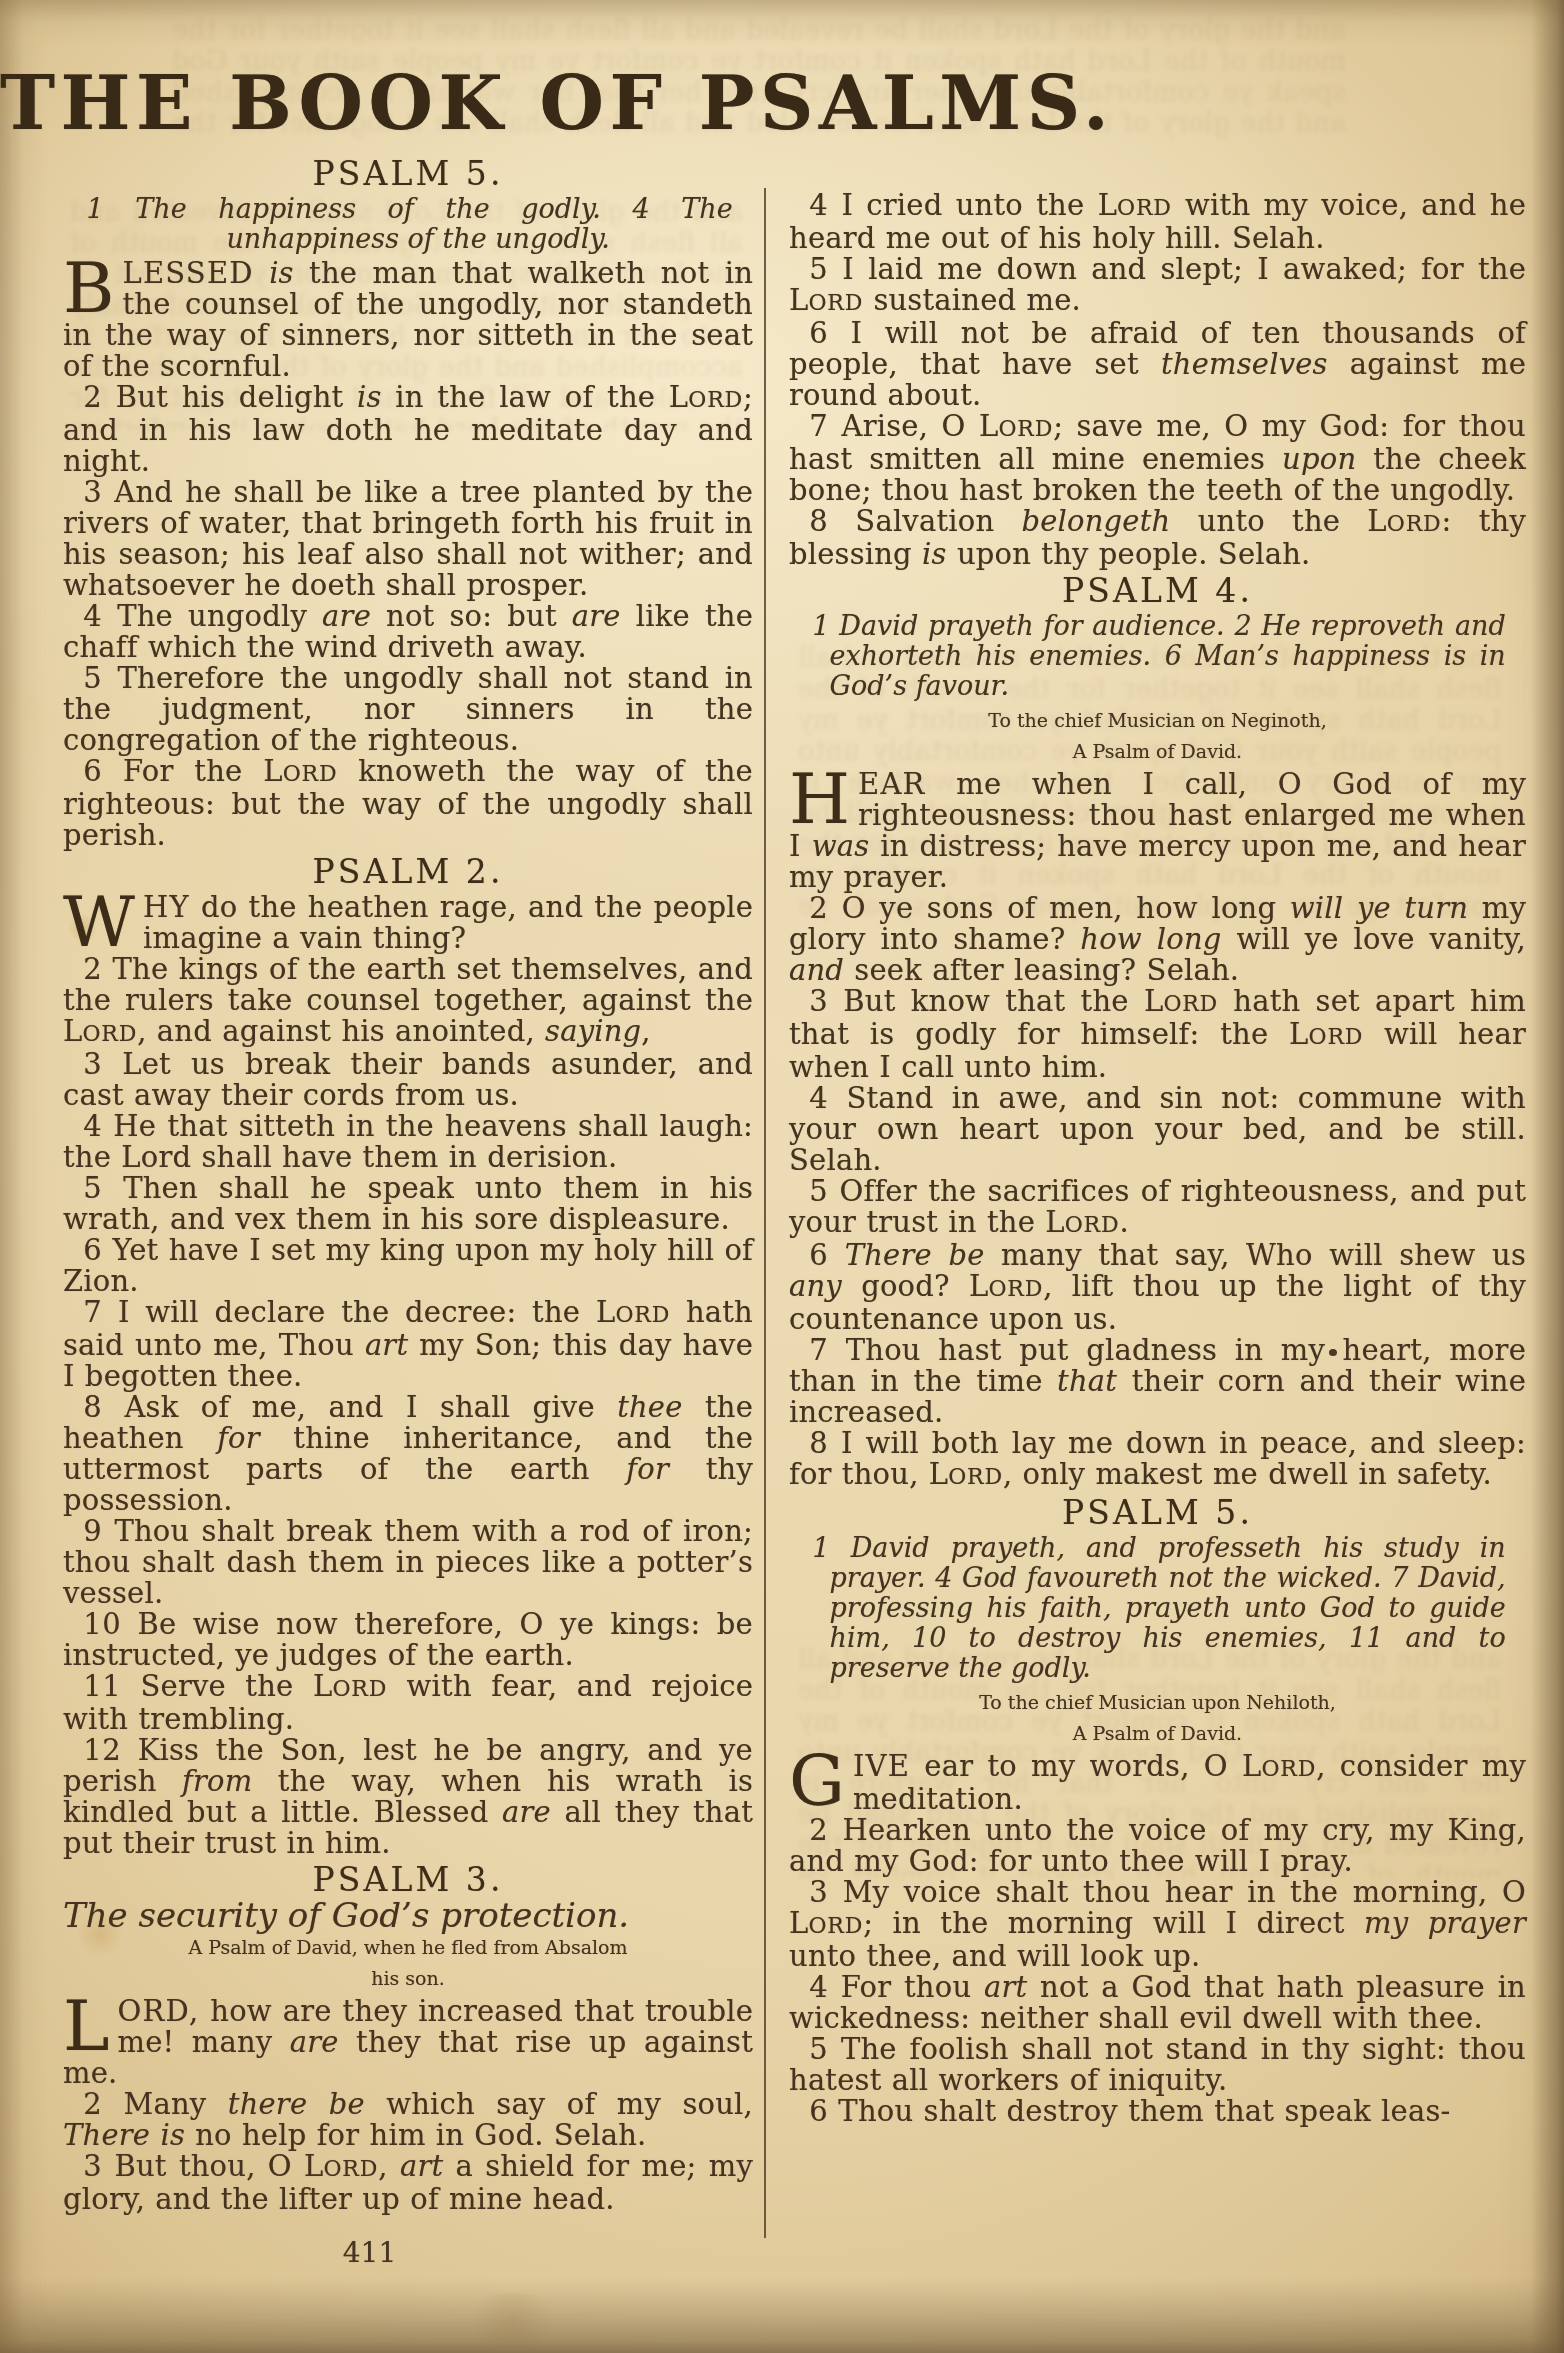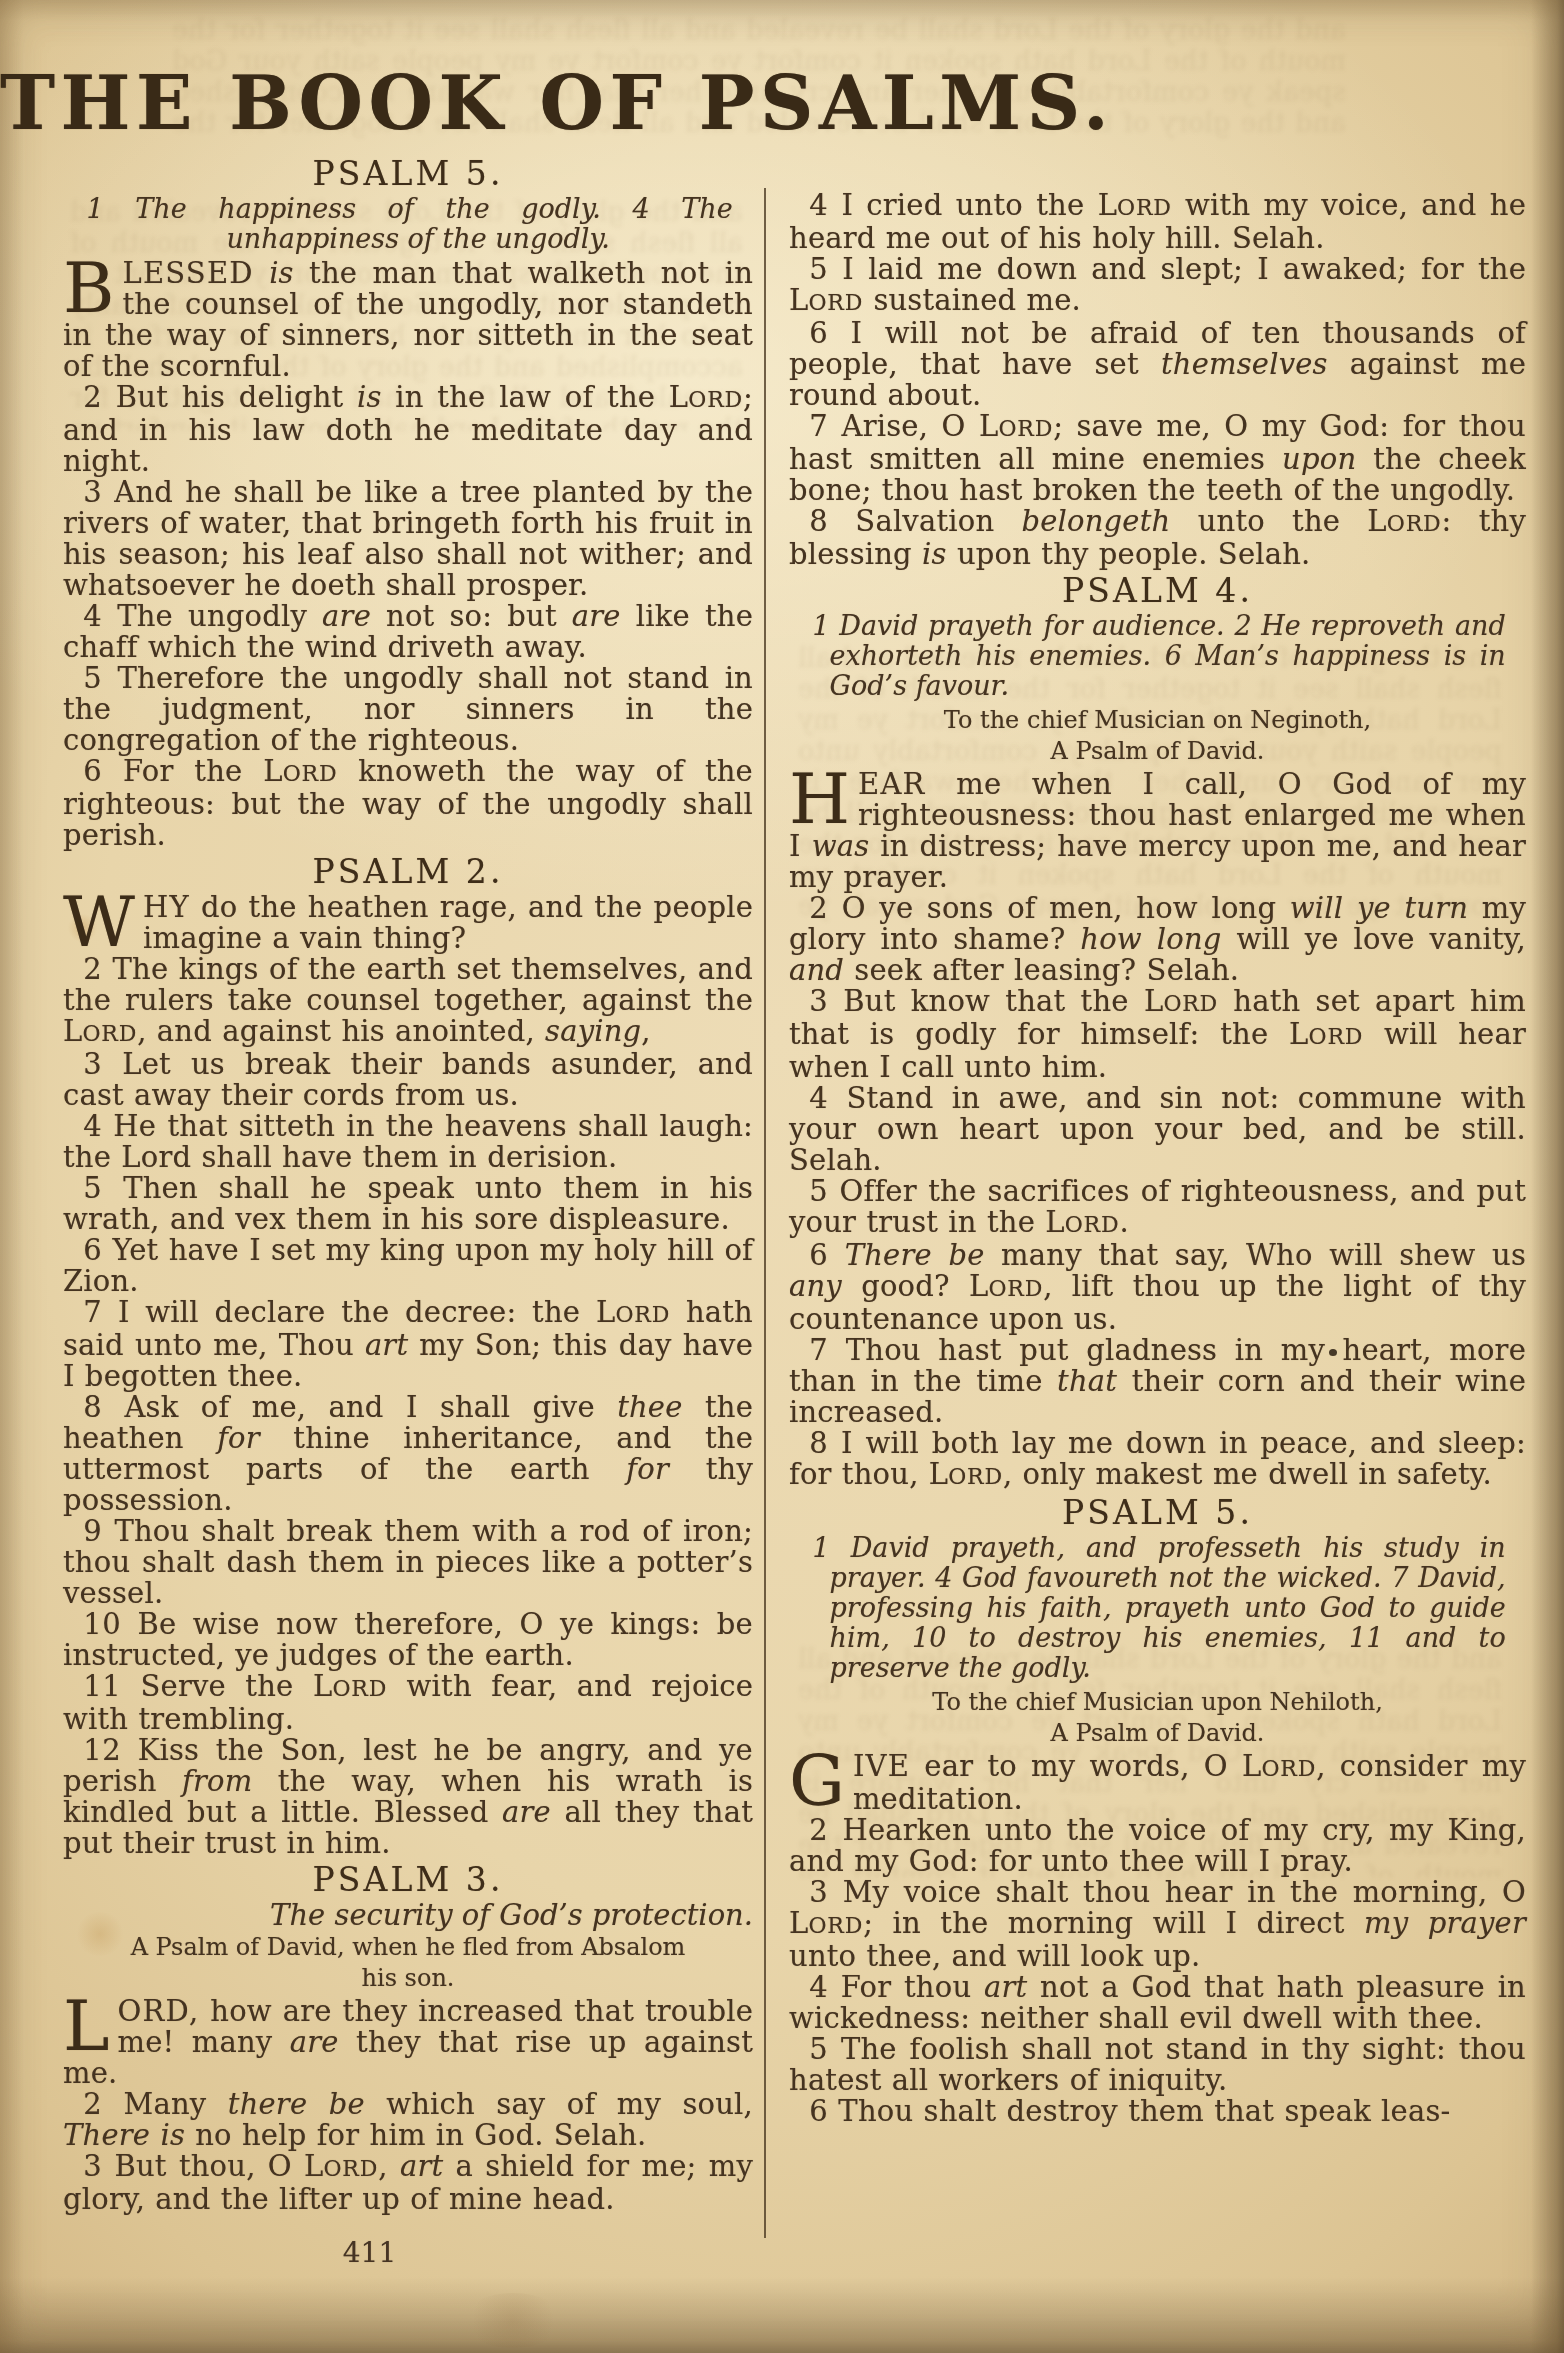--- a/index.html
+++ b/index.html
@@ -66,26 +66,26 @@
   .argument{
     font-style:italic;
     font-size:27px;line-height:30px;
     text-align:justify;
     margin:0 20.3px 3.9px 23.5px;
     padding-left:17px;text-indent:-17px;
   }
   .argument.center-last{text-align-last:center;}
   .argument-line{
     font-style:italic;
-    font-size:29px;line-height:31px;
-    text-align:right;
+    font-size:34px;line-height:31px;
+    text-align:left;
     margin:0 0 1.6px 0;
   }
   .inscription{
-    font-size:24px;line-height:31px;
+    font-size:19px;line-height:31px;
     text-align:center;
     margin:0 0 2.3px 0;
   }
   .verse{
     font-size:29px;line-height:31px;
     text-align:justify;
     text-indent:20.3px;
     margin:0;
     clear:left;
     letter-spacing:0.2px;

